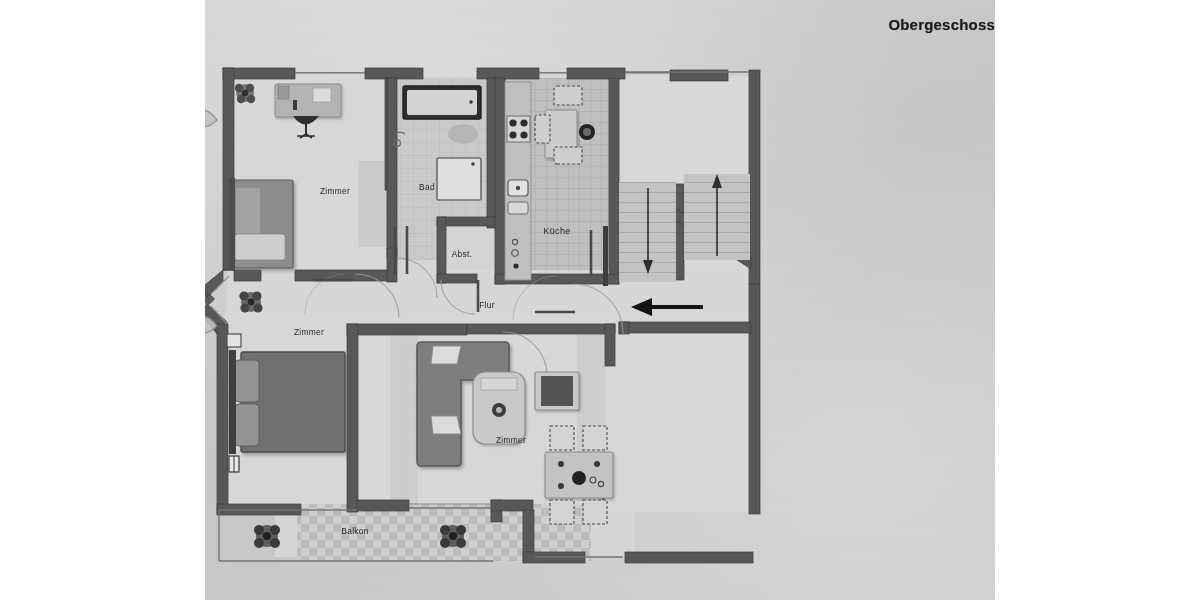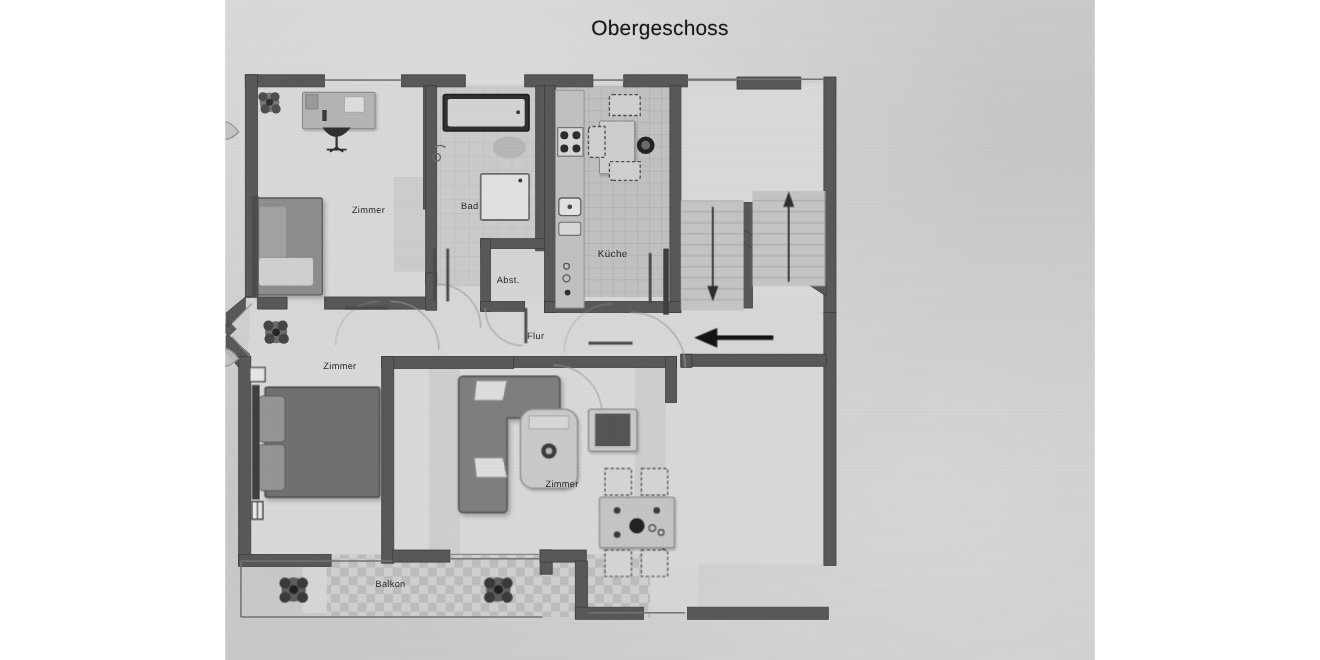--- a/index.html
+++ b/index.html
@@ -20,22 +20,22 @@
     overflow:hidden;
   }
   
   #grain{
     position:absolute;inset:0;pointer-events:none;opacity:.30;
     background-image:
       repeating-linear-gradient(0deg, rgba(0,0,0,.035) 0 1px, rgba(0,0,0,0) 1px 3px),
       repeating-linear-gradient(90deg, rgba(255,255,255,.04) 0 1px, rgba(0,0,0,0) 1px 4px);
   }
   #title{
-    position:absolute;left:0;right:0;top:16px;text-align:center;
-    font-size:19px;font-weight:normal;color:#18181a;letter-spacing:.2px;
+    position:absolute;left:0;right:0;top:16px;text-align:right;
+    font-size:15px;font-weight:bold;color:#18181a;letter-spacing:.2px;
     text-shadow:0 0 1px rgba(0,0,0,.35);
   }
   
   #plan{position:absolute;left:0;top:12px;width:762px;height:600px;}
   svg{display:block;}
   .rlabel{
     font-family:"Liberation Sans","DejaVu Sans",sans-serif;
     font-size:8.4px;fill:#26262a;letter-spacing:.3px;
   }
   .rlabel.big{font-size:9px;}

